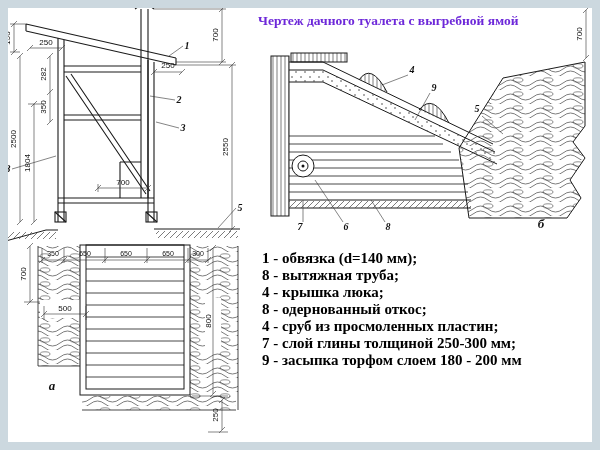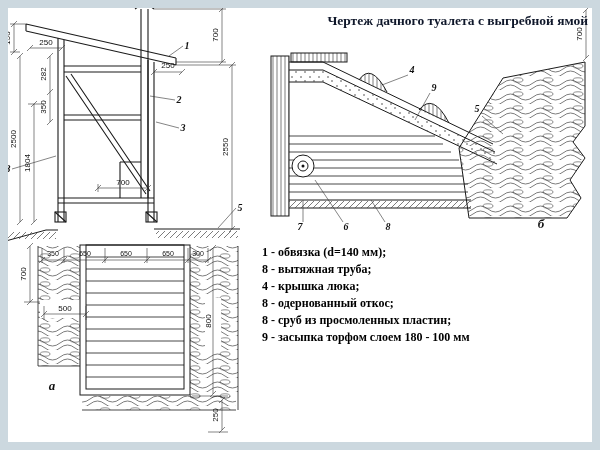--- a/index.html
+++ b/index.html
@@ -1,22 +1,22 @@
 <!DOCTYPE html>
 <html><head>
 <meta charset="utf-8">
 <style>
   html,body{margin:0;padding:0;background:#fff;}
   .page{position:relative;width:600px;height:450px;background:#fff;overflow:hidden;
         font-family:"Liberation Serif",serif;}
   .frame{position:absolute;inset:0;border:8px solid #ccd8df;pointer-events:none;z-index:6;}
   .abs{position:absolute;}
-  .title{position:absolute;left:258px;top:13px;width:330px;text-align:right;
-         font-weight:bold;font-size:13.5px;color:#0f172a;white-space:nowrap;z-index:2;}
-  .legend{position:absolute;left:262px;top:244px;width:330px;font-size:12px;
+  .title{position:absolute;left:258px;top:13px;width:330px;text-align:left;
+         font-weight:bold;font-size:13.5px;color:#6d28d9;white-space:nowrap;z-index:2;}
+  .legend{position:absolute;left:262px;top:250px;width:330px;font-size:15px;
           font-weight:bold;line-height:17px;color:#000;z-index:2;}
   .legend-item{white-space:nowrap;}
   svg{overflow:visible;}
   svg text{stroke:none;}
   .dim-t{font:8px "Liberation Sans",sans-serif;fill:#111;}
   .dim-s{font:7px "Liberation Sans",sans-serif;fill:#111;}
   .callout{font:italic bold 10px "Liberation Serif",serif;fill:#111;}
   .part{font:italic bold 13px "Liberation Serif",serif;fill:#111;}
 </style>
 </head>
@@ -170,18 +170,19 @@
     <text class="dim-t" x="8" y="30" text-anchor="middle" transform="rotate(-90 8 30)">700</text>
   </svg>
 
   <div class="title">Чертеж дачного туалета с выгребной ямой</div>
 
   <div class="legend">
     <div class="legend-item">1 - обвязка (d=140 мм);</div>
     <div class="legend-item">8 - вытяжная труба;</div>
     <div class="legend-item">4 - крышка люка;</div>
     <div class="legend-item">8 - одернованный откос;</div>
-    <div class="legend-item">8 - сруб из просмоленных пластин;</div>
-    <div class="legend-item">9 - засыпка торфом слоем 180 - 100 мм</div>
+    <div class="legend-item">4 - сруб из просмоленных пластин;</div>
+    <div class="legend-item">7 - слой глины толщиной 250-300 мм;</div>
+    <div class="legend-item">9 - засыпка торфом слоем 180 - 200 мм</div>
   </div>
 
   <div class="frame" style="border-color: rgb(204, 216, 223);"></div>
 </div>
 
 </body></html>

